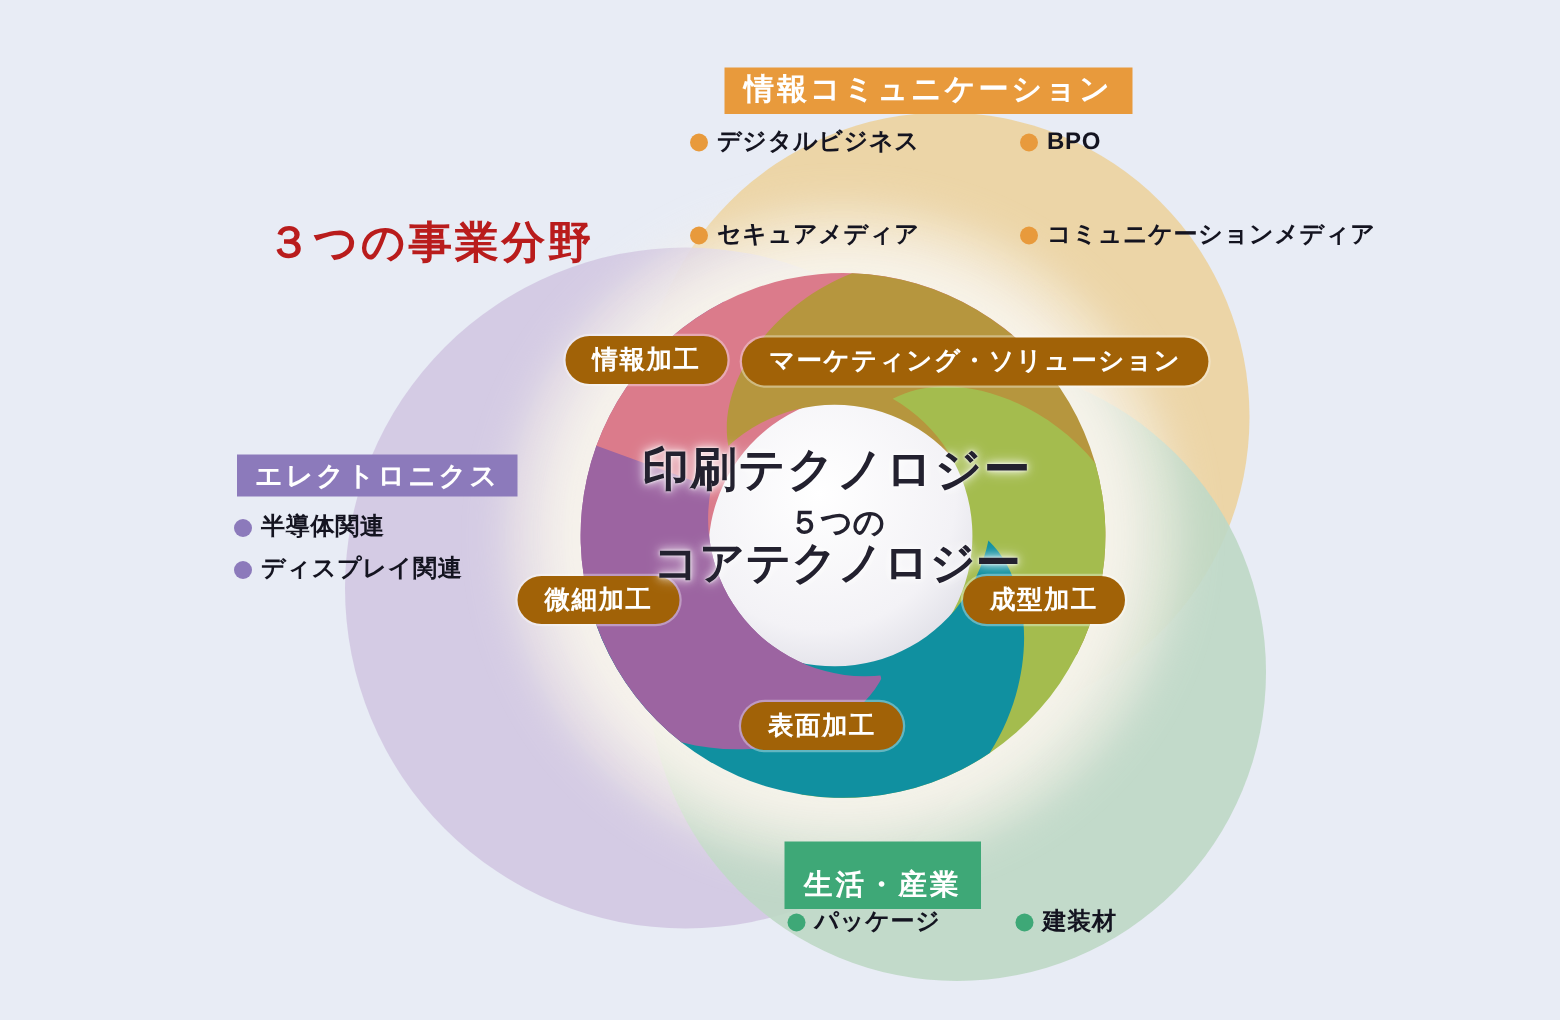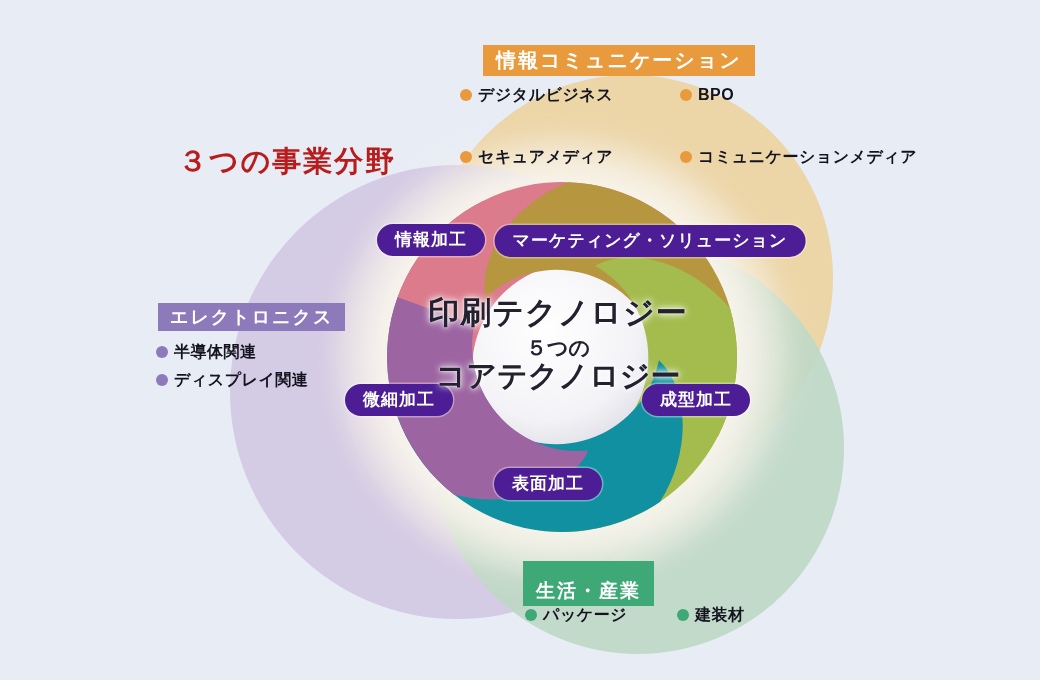--- a/index.html
+++ b/index.html
@@ -30,21 +30,21 @@
   .bullet-list{display:grid;row-gap:6px;}
   .list-info{left:460px;top:84px;grid-template-columns:180px auto;column-gap:0;gap:40px;}
   .list-elec{left:156px;top:341px;grid-template-columns:auto;}
   .list-life{left:525px;top:604px;grid-template-columns:152px auto;}
   .bullet-item{display:flex;align-items:center;white-space:nowrap;
     font-size:16px;font-weight:bold;color:#141420;letter-spacing:0.5px;line-height:22px;}
   .dot{width:12px;height:12px;border-radius:50%;margin-right:6px;flex:0 0 auto;}
 
   .pill{
     position:absolute;transform:translate(-50%,-50%);
-    background:#4c1d95;color:#fff;font-weight:bold;white-space:nowrap;
+    background:#a16207;color:#fff;font-weight:bold;white-space:nowrap;
     font-size:17px;letter-spacing:1px;line-height:1;
     padding:7px 18px 8px;border-radius:16px;
     box-shadow:0 0 0 1.5px rgba(255,255,255,0.35);
   }
 
   .center-text{
     left:558px;top:295px;transform:translateX(-50%);
     text-align:center;color:#23212f;
     font-family:"Liberation Serif","DejaVu Serif",serif;font-weight:bold;
     text-shadow:0 0 2px #fff,0 0 6px rgba(255,255,255,0.9),0 0 10px rgba(255,255,255,0.7);

